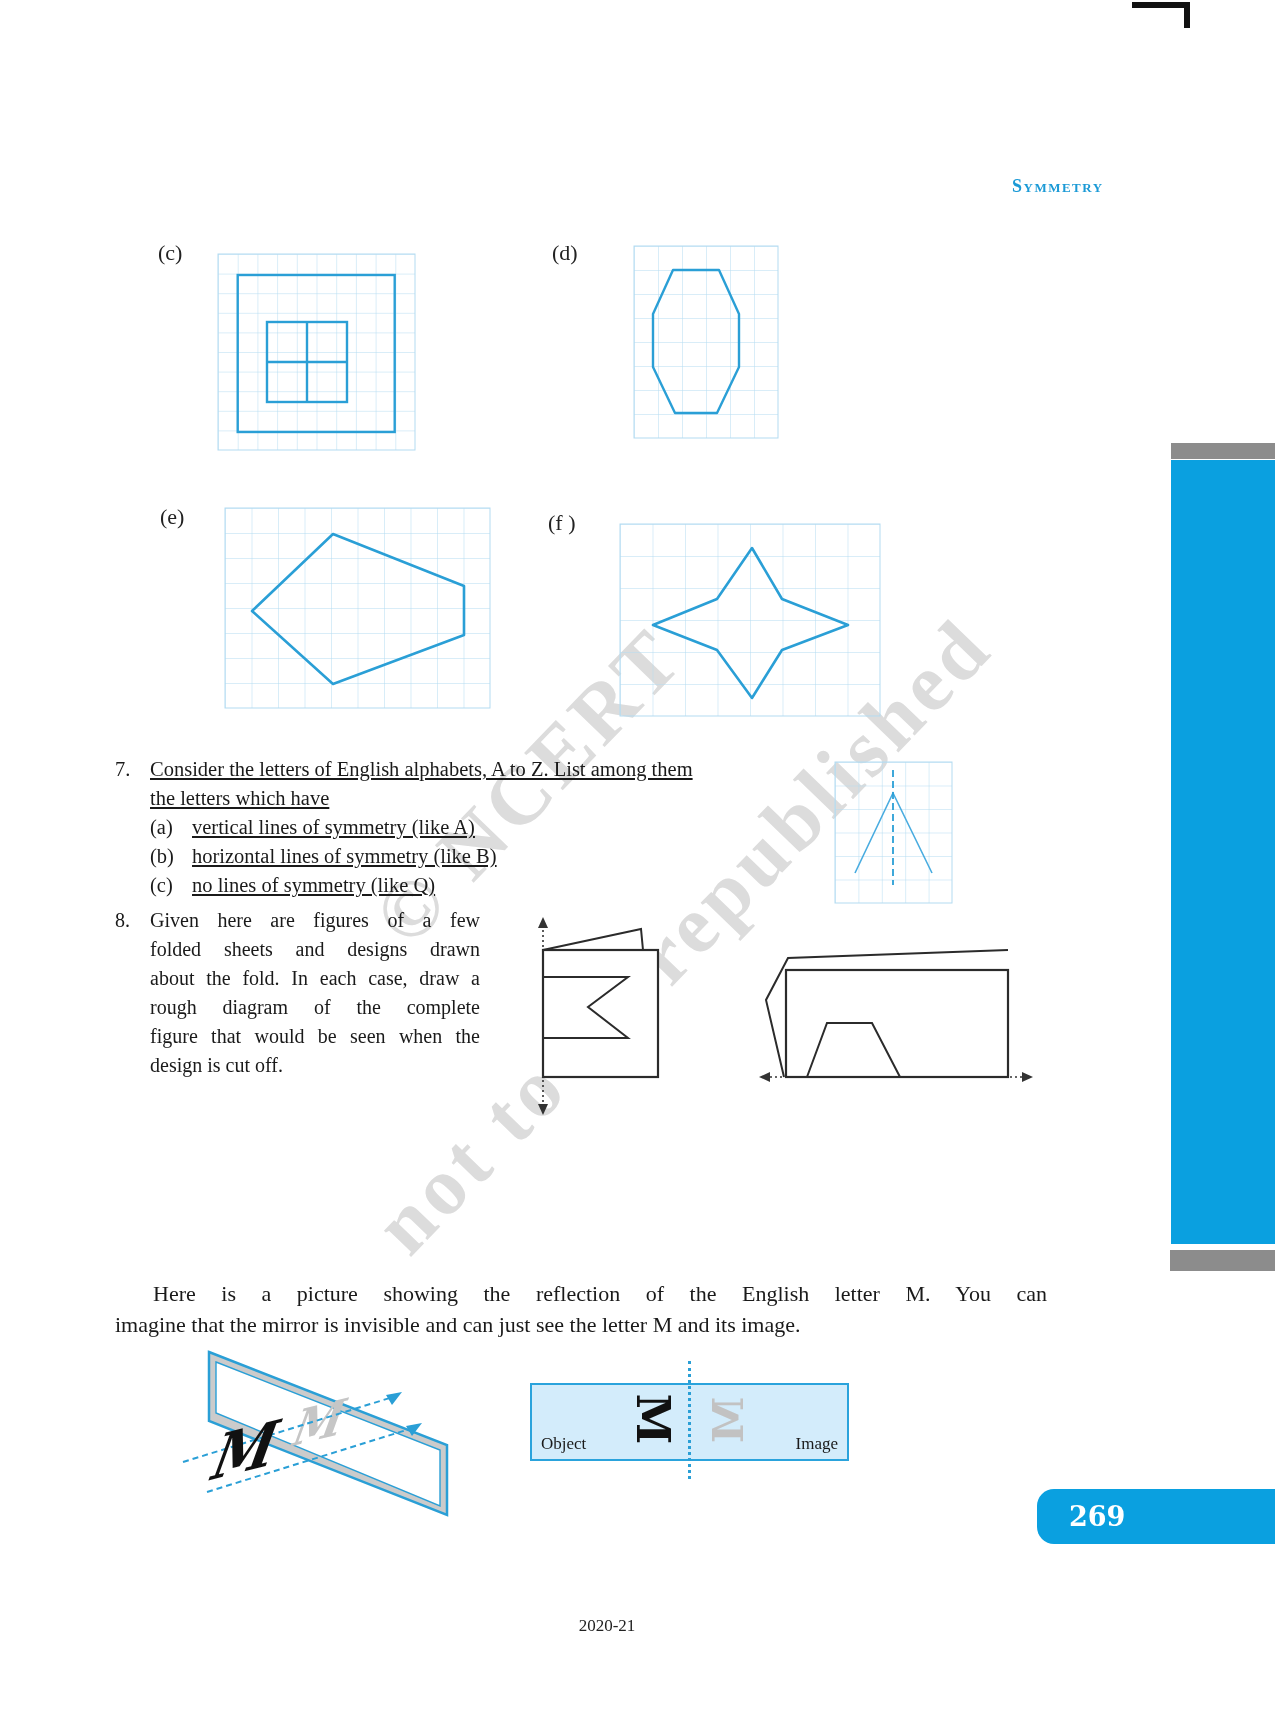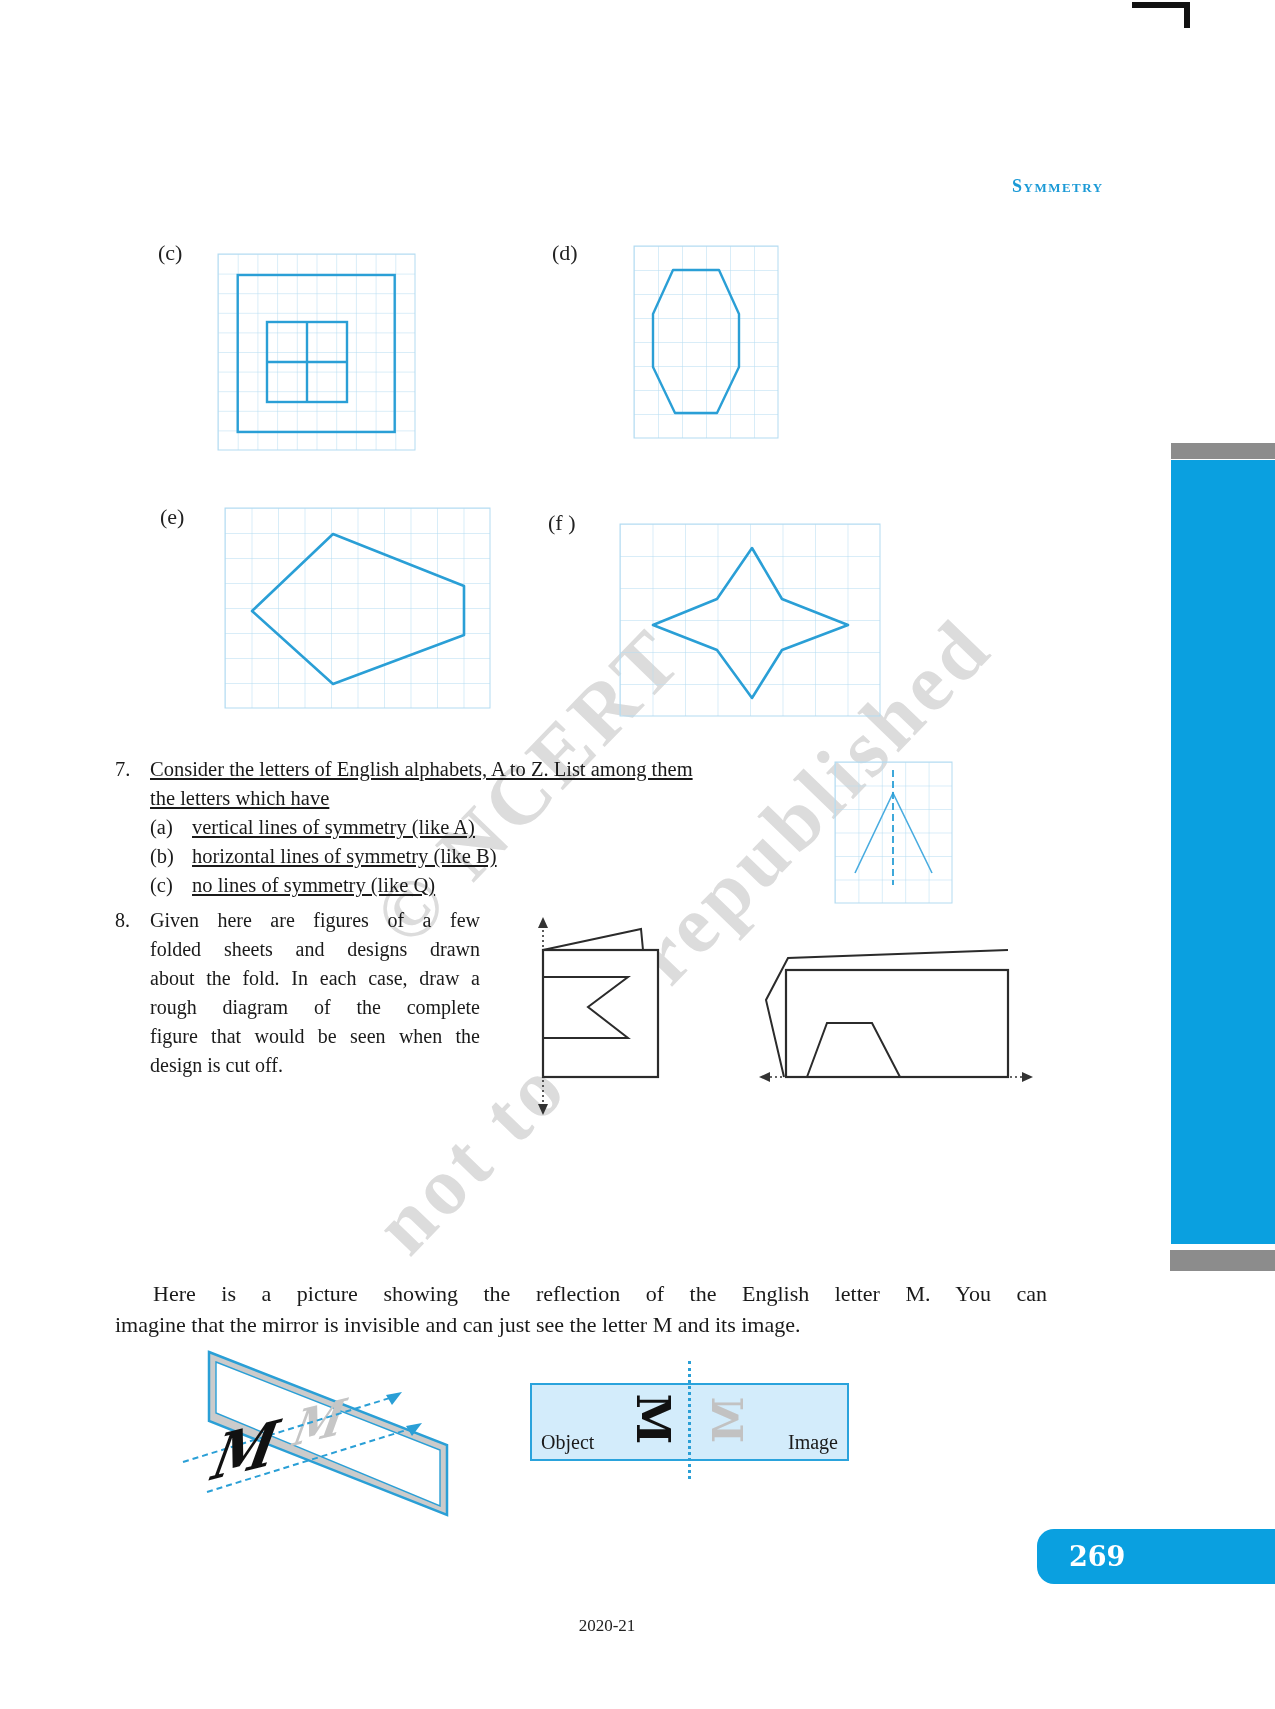--- a/index.html
+++ b/index.html
@@ -30,34 +30,34 @@
   .q8num{position:absolute;left:0;top:0;}
   .q8wrap{position:absolute;left:115px;top:906px;font-size:20px;line-height:29px;}
   
   .sec-heading{position:absolute;left:115px;top:1154px;font-size:27px;font-weight:bold;
       color:#1b9ad6;}
   .para{position:absolute;left:115px;font-size:22px;line-height:31px;width:932px;}
   .indent{text-indent:38px;}
   
   .band{position:absolute;left:530px;top:1383px;width:319px;height:78px;
         background:#d3ecfb;border:2px solid #2aa3dc;box-sizing:border-box;}
-  .band-label{position:absolute;bottom:5px;font-size:20px;color:#1a1a1a;}
+  .band-label{position:absolute;bottom:5px;font-size:17px;color:#1a1a1a;}
   .obj-label{left:9px;} .img-label{right:9px;}
   .m-black{position:absolute;left:96px;top:4px;font-family:"DejaVu Serif",serif;
       font-weight:bold;font-size:46px;line-height:60px;transform:rotate(90deg);color:#111;}
   .m-gray{position:absolute;left:174px;top:7px;font-family:"DejaVu Serif",serif;
       font-weight:bold;font-size:42px;line-height:56px;transform:scaleX(-1) rotate(90deg);
       color:#c2c2c2;}
   .mirror-axis{position:absolute;left:688px;top:1361px;height:118px;width:0;
       border-left:3px dotted #2a9fd6;}
   
   .badge{position:absolute;left:1037px;top:1489px;width:238px;height:55px;
       background:#0aa0e0;border-radius:17px 0 0 17px;color:#fff;
       font-family:"DejaVu Serif",serif;font-weight:bold;font-size:27px;
-      line-height:55px;padding-left:32px;box-sizing:border-box;margin-top:40px;}
+      line-height:55px;padding-left:32px;box-sizing:border-box;}
   
   .bar-gray-top{position:absolute;left:1171px;top:443px;width:104px;height:16px;background:#8c8c8c;}
   .bar-blue{position:absolute;left:1171px;top:460px;width:104px;height:784px;background:#0aa0e0;}
   .bar-gray-bottom{position:absolute;left:1170px;top:1250px;width:105px;height:21px;background:#8c8c8c;}
   
   .footer{position:absolute;left:0;top:1616px;width:1214px;text-align:center;
       font-size:17px;color:#222;}
   svg{position:absolute;overflow:visible;}
   svg text{font-family:"DejaVu Serif",serif;font-weight:bold;}
 </style>

